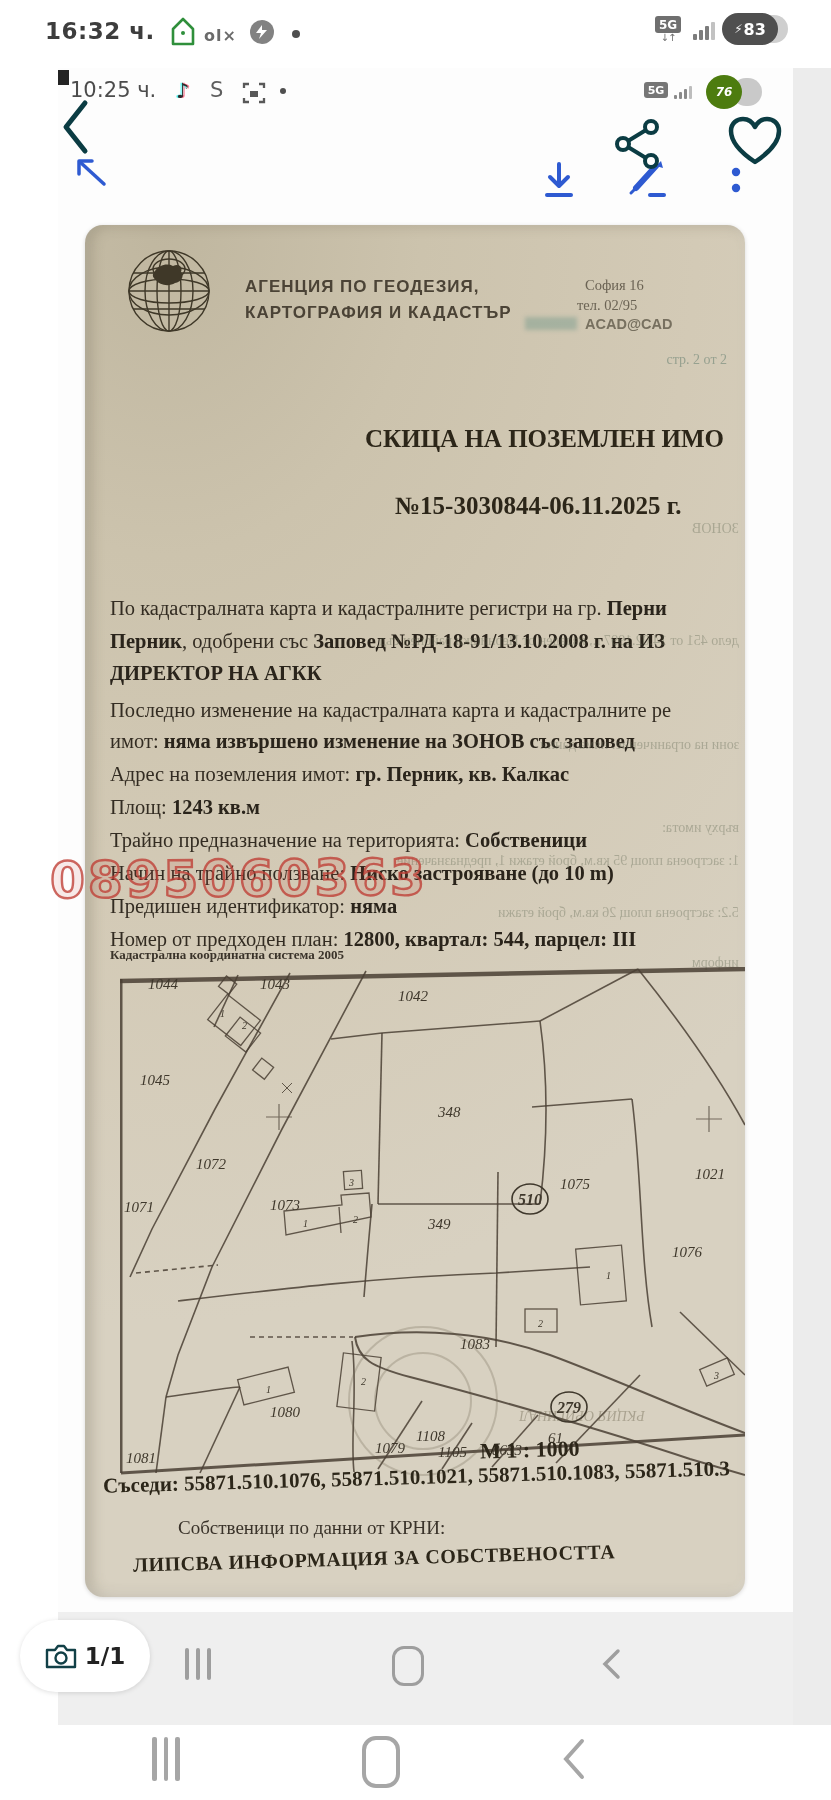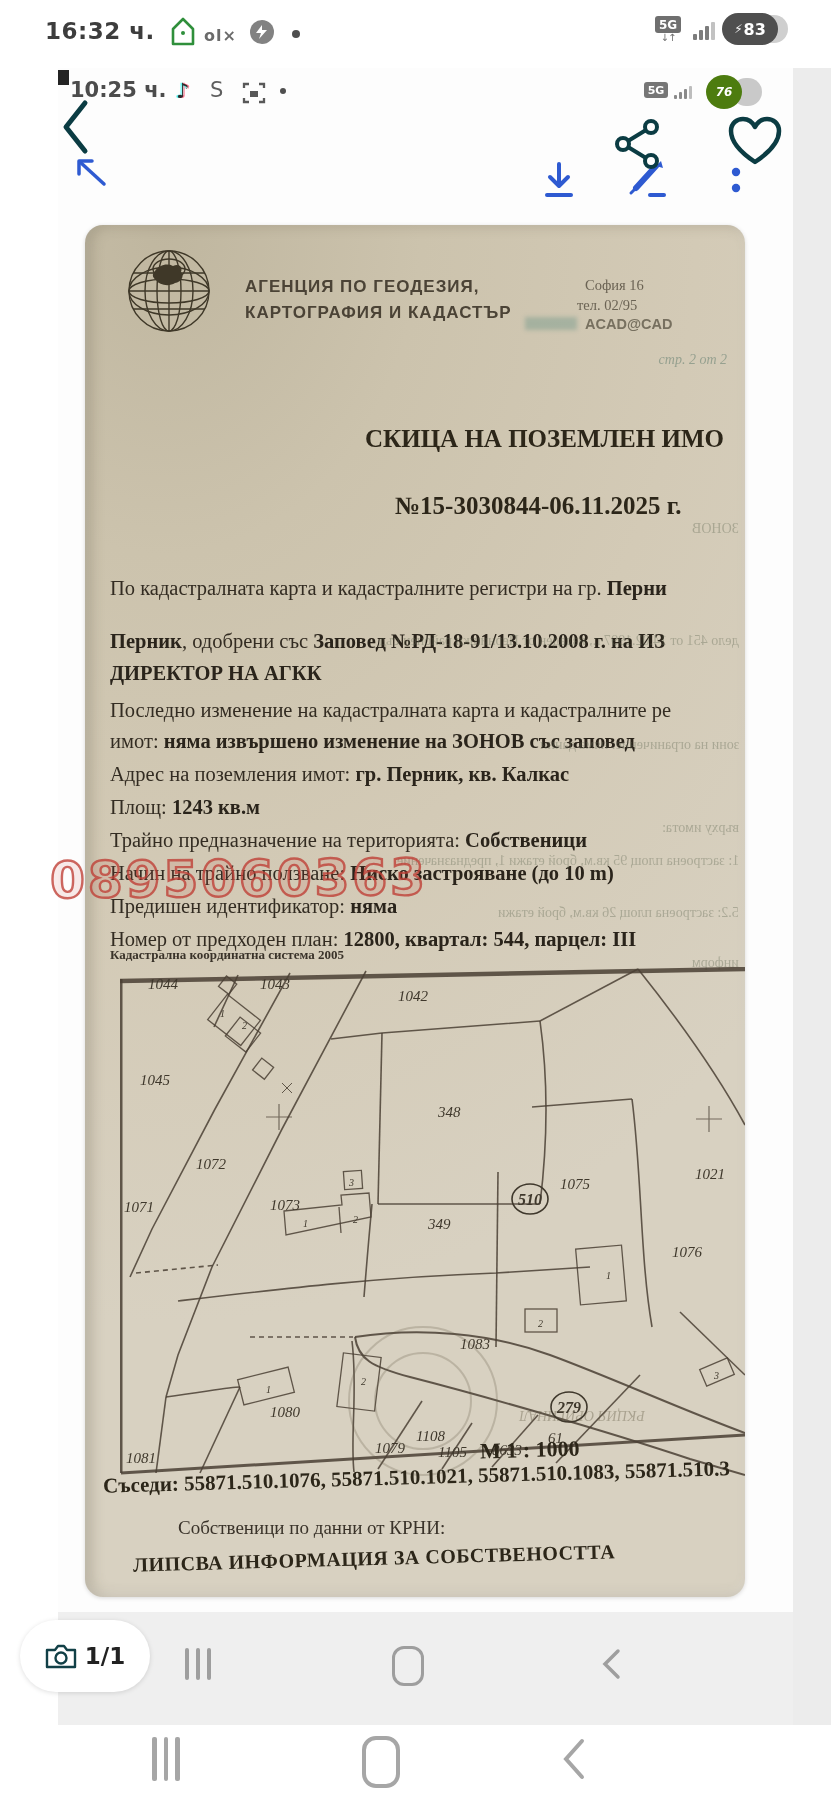--- a/index.html
+++ b/index.html
@@ -12,21 +12,21 @@
   .sig-bars i{display:block;width:4px;background:#7c7c7c;border-radius:1px;}
   .batt-outer{position:relative;width:66px;height:32px;}
   .batt-cap{position:absolute;right:0;top:2px;width:40px;height:28px;background:#cfcfcf;border-radius:14px;}
   .batt-main{position:absolute;left:0;top:0;width:56px;height:32px;background:#4f4f4f;border-radius:16px;
              color:#fff;display:flex;align-items:center;justify-content:center;font-size:16px;font-weight:bold;gap:1px;}
   .g5box{background:#6f6f6f;color:#fff;font-size:12px;font-weight:bold;border-radius:3px;
          width:26px;height:17px;display:flex;align-items:center;justify-content:center;}
   .g5arr{font-size:10px;color:#6f6f6f;line-height:9px;text-align:center;letter-spacing:-1px;}
   
   #inner{left:58px;top:68px;width:735px;height:1657px;background:#fdfdfd;overflow:hidden;}
-  .inner-time{font-size:21px;font-weight:bold;color:#4c4c4c;}
+  .inner-time{font-size:21px;font-weight:normal;color:#4c4c4c;}
   .tiktok{font-size:21px;color:#2b2b2b;text-shadow:-1.5px 0 0 rgba(37,244,238,.75),1.5px 0 0 rgba(254,44,85,.65);}
   .s-ico{font-size:21px;color:#5e5e5e;font-weight:500;}
   .dot{background:#4f4f4f;border-radius:50%;}
   .batt-inner{position:relative;width:56px;height:34px;}
   .batt-inner .tail{position:absolute;right:0;top:3px;width:30px;height:28px;background:#c9c9c9;border-radius:14px;}
   .batt-inner .disc{position:absolute;left:0;top:0;width:36px;height:34px;background:#4d7c0f;border-radius:50%;
         color:#fff;font-size:12px;font-weight:bold;display:flex;align-items:center;justify-content:center;font-style:italic;}
   
   #doc{left:27px;top:157px;width:660px;height:1372px;border-radius:18px;overflow:hidden;
        background:radial-gradient(130% 80% at 12% 0%,#bfb69f 0%,#ccc3ad 30%,#d3cab6 62%,#d8d1c1 100%);
@@ -160,34 +160,34 @@
       <div class="abs agency" style="left:160px;top:78px;">КАРТОГРАФИЯ И КАДАСТЪР</div>
       <div class="abs contact" style="left:500px;top:52px;">София 16</div>
       <div class="abs contact" style="left:492px;top:72px;">тел. 02/95</div>
       <div class="abs contact" style="left:500px;top:91px;font-family:'Liberation Sans',sans-serif;font-weight:bold;color:#77705f;">ACAD@CAD</div>
       <div class="abs" style="left:440px;top:92px;width:52px;height:13px;background:rgba(70,130,118,.3);filter:blur(2px);"></div>
 
       <div class="abs" style="left:280px;top:200px;font-size:25px;font-weight:bold;white-space:nowrap;color:#2c2619;">СКИЦА НА ПОЗЕМЛЕН ИМО</div>
       <div class="abs" style="left:310px;top:267px;font-size:25px;font-weight:bold;white-space:nowrap;color:#2c2619;">№15-3030844-06.11.2025 г.</div>
 
       <div id="docBody">
-          <div class="doc-line" style="top: 352px; text-align: center;"><span>По кадастралната карта и кадастралните регистри на гр. </span><b>Перни</b></div>
+          <div class="doc-line" style="top: 372px; text-align: center;"><span>По кадастралната карта и кадастралните регистри на гр. </span><b>Перни</b></div>
           <div class="doc-line" style="top: 405px;"><b>Перник</b><span>, одобрени със </span><b>Заповед №РД-18-91/13.10.2008 г. на ИЗ</b></div>
           <div class="doc-line" style="top: 437px;"><b>ДИРЕКТОР НА АГКК</b></div>
           <div class="doc-line" style="top: 474px;"><span>Последно изменение на кадастралната карта и кадастралните ре</span></div>
           <div class="doc-line" style="top: 505px;"><span>имот: </span><b>няма извършено изменение на ЗОНОВ със заповед</b></div>
           <div class="doc-line" style="top: 538px;"><span>Адрес на поземления имот: </span><b>гр. Перник, кв. Калкас</b></div>
           <div class="doc-line" style="top: 571px;"><span>Площ: </span><b>1243 кв.м</b></div>
           <div class="doc-line" style="top: 604px;"><span>Трайно предназначение на територията: </span><b>Собственици</b></div>
           <div class="doc-line" style="top: 637px;"><span>Начин на трайно ползване: </span><b>Ниско застрояване (до 10 m)</b></div>
           <div class="doc-line" style="top: 670px;"><span>Предишен идентификатор: </span><b>няма</b></div>
           <div class="doc-line" style="top: 703px;"><span>Номер от предходен план: </span><b>12800, квартал: 544, парцел: III</b></div>
         </div>
       <div id="bleed">
-          <div class="bleed" style="top: 127px; transform: none; color: rgba(90, 120, 105, 0.5); right: 18px; font-style: italic;">стр. 2 от 2</div>
+          <div class="bleed" style="top: 127px; transform: none; color: rgba(90, 120, 105, 0.5); right: 18px;">стр. 2 от 2</div>
           <div class="bleed" style="top: 296px;">ЗОНОВ</div>
           <div class="bleed" style="top: 408px;">дело 451 от 14.02.1997 г., издаден от Пернишки районен съд</div>
           <div class="bleed" style="top: 512px;">зони на ограничение: няма данни</div>
           <div class="bleed" style="top: 595px;">върху имота:</div>
           <div class="bleed" style="top: 628px;">1: застроена площ 95 кв.м, брой етажи 1, предназначение</div>
           <div class="bleed" style="top: 680px;">5.2: застроена площ 26 кв.м, брой етажи</div>
           <div class="bleed" style="top: 730px;">информ</div>
         </div>
 
       <div class="abs" style="left:25px;top:722px;font-size:13px;font-weight:bold;color:#3a332a;">Кадастрална координатна система 2005</div>

